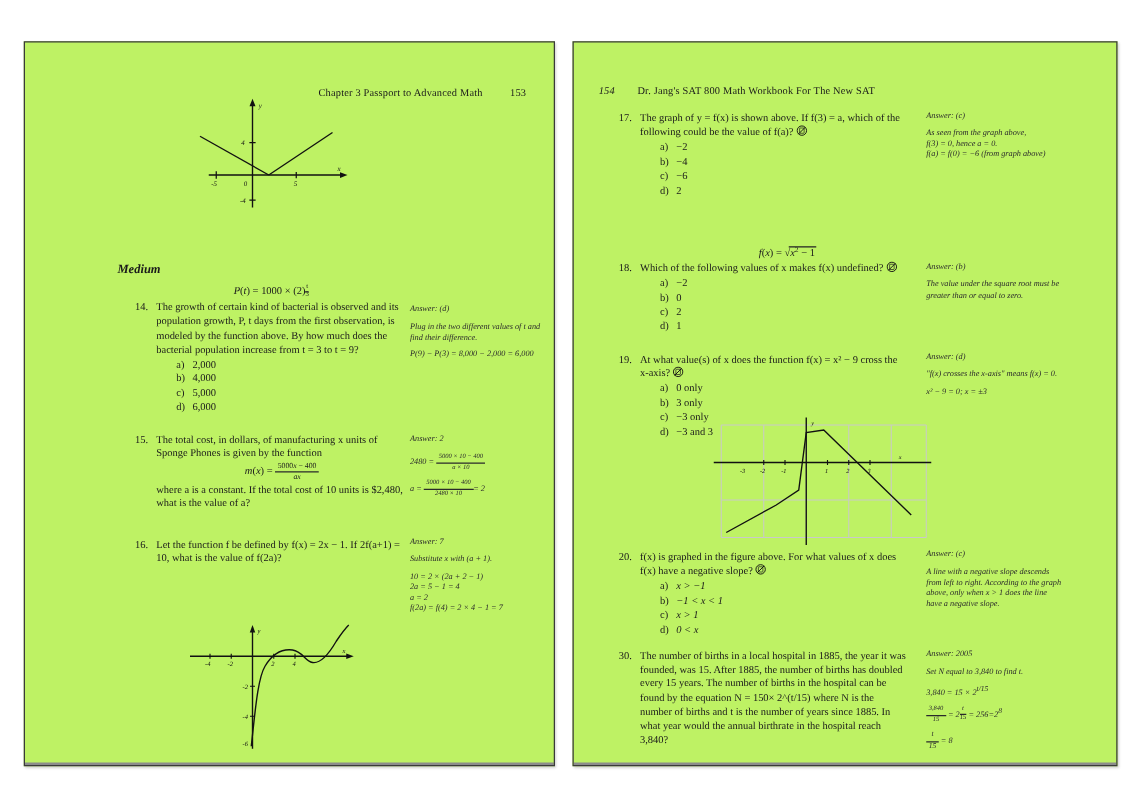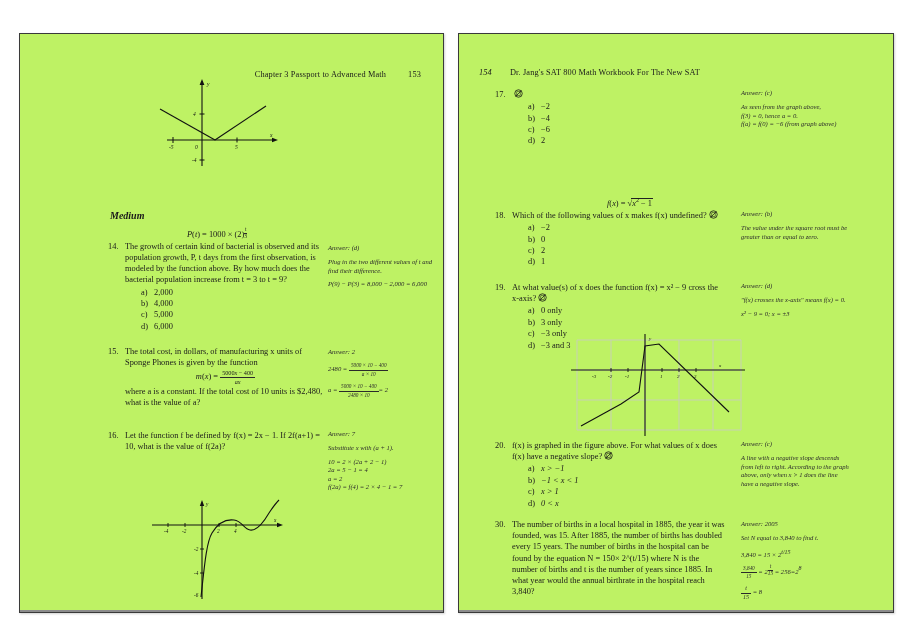--- a/index.html
+++ b/index.html
@@ -102,21 +102,21 @@
           <text x="82" y="73">5</text>
           <text x="40" y="40">4</text>
           <text x="39" y="86">-4</text>
           <text x="54" y="10">y</text>
           <text x="117" y="61">x</text>
           <text x="42" y="73">0</text>
         </g>
       </svg>
     </div>
 
-    <div class="section-label" style="left:90px;top:176px;">Medium</div>
+    <div class="section-label" style="left:74px;top:176px;">Medium</div>
 
     <div class="q" style="left:88px;top:192px;width:218px;">
       <div class="centerline">
         <span class="it">P</span>(<span class="it">t</span>) = 1000 × (2)<span class="supf"><span class="nm">t</span><span>3</span></span>
       </div>
       <div style="position:relative;">
         <span class="num">14.</span>
         <div class="body">
           <div class="stem">The growth of certain kind of bacterial is observed and its population growth, P, t days from the first observation, is modeled by the function above.  By how much does the bacterial population increase from t = 3 to t = 9?</div>
           <div class="opts">
@@ -217,21 +217,21 @@
   <div class="page-inner">
 
     <div class="runhead rh-right">
       <span class="folio">154</span><span class="title">Dr. Jang's SAT 800 Math Workbook For The New SAT</span>
     </div>
 
     <div class="q" style="left:36px;top:55px;width:230px;">
       <div style="position:relative;">
         <span class="num">17.</span>
         <div class="body">
-          <div class="stem"><span class="nocalc"><svg viewBox="0 0 12 12" width="9" height="9">
+          <div class="stem"><span>The graph of y = f(x) is shown above. If f(3) = a, which of the following could be the value of f(a)?</span><span class="nocalc"><svg viewBox="0 0 12 12" width="9" height="9">
                     <circle cx="6" cy="6" r="5" fill="none" stroke="#111" stroke-width="1"></circle>
                     <rect x="3.6" y="3.2" width="4.8" height="5.6" rx=".5" fill="none" stroke="#111" stroke-width=".7"></rect>
                     <line x1="2.2" y1="9.8" x2="9.8" y2="2.2" stroke="#111" stroke-width="1"></line>
                   </svg></span></div>
           <div class="opts">
             <div class="opt"><span class="ltr">a)</span><span class="val">−2</span></div>
             <div class="opt"><span class="ltr">b)</span><span class="val">−4</span></div>
             <div class="opt"><span class="ltr">c)</span><span class="val">−6</span></div>
             <div class="opt"><span class="ltr">d)</span><span class="val">2</span></div>
           </div>

